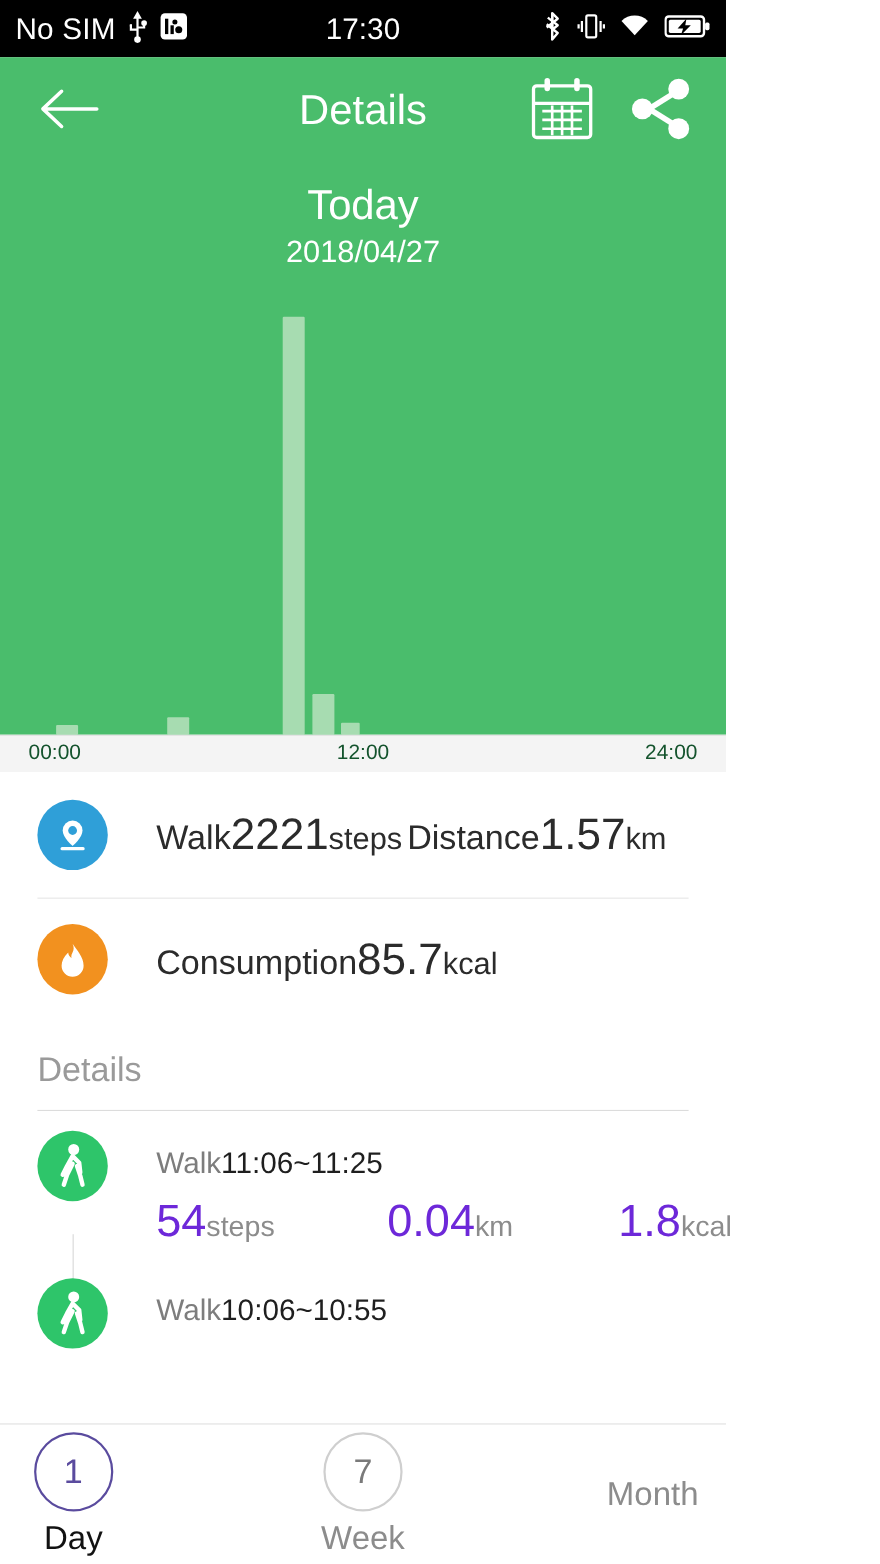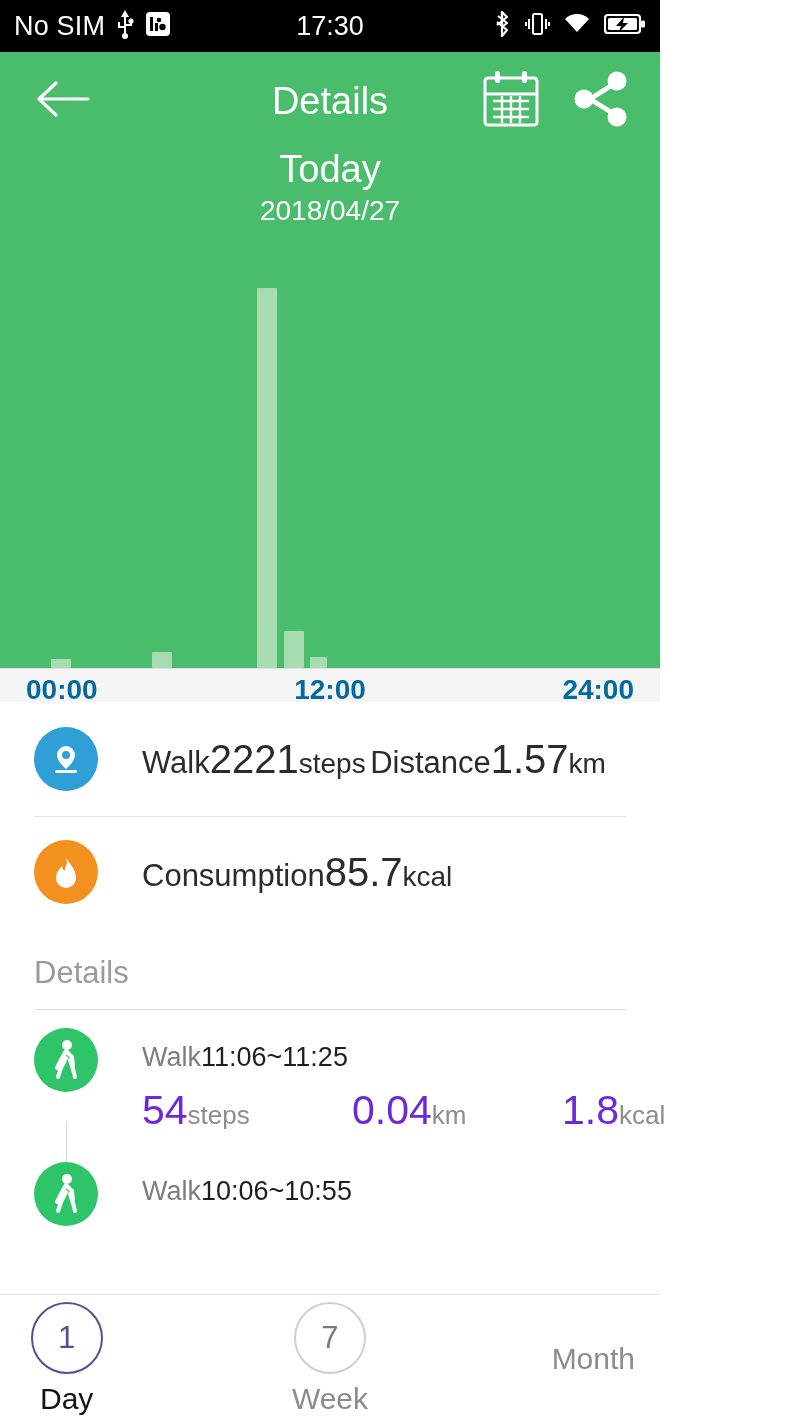--- a/index.html
+++ b/index.html
@@ -38,39 +38,39 @@
     height: 98px; display: flex; align-items: center;
     padding: 0 28px; position: relative;
   }
   .back { width: 70px; height: 70px; display: flex; align-items: center; justify-content: center; }
   .appbar-title {
     position: absolute; left: 0; right: 0; text-align: center;
     font-size: 38px; color: #ffffff; font-weight: 400; pointer-events: none;
   }
   .appbar-actions { margin-left: auto; display: flex; align-items: center; gap: 28px; position: relative; z-index: 3; }
 
-  .daylabel { text-align: center; color: #ffffff; }
+  .daylabel { text-align: center; color: #ffffff; margin-top: 18px; }
   .daylabel .d1 { font-size: 38px; line-height: 1.05; }
   .daylabel .d2 { font-size: 28px; line-height: 1.35; margin-top: 2px; }
 
   
   .chart {
     position: absolute; left: 0; right: 0;
     bottom: 0; height: 400px;
   }
   .bar {
     position: absolute; bottom: 0;
     background: #a7dcb1; border-radius: 1px;
   }
   .axis {
     position: absolute; top: 668px; left: 0; right: 0; height: 34px;
     background: #f4f4f4; border-top: 1px solid #e2e2e2;
   }
   .axis span {
-    position: absolute; top: 5px; font-size: 28px; color: #0369a1; font-weight: bold;
+    position: absolute; top: 5px; font-size: 19px; color: #14532d;
   }
   .ax-0   { left: 26px; }
   .ax-12  { left: 50%; transform: translateX(-50%); }
   .ax-24  { right: 26px; }
 
   
   .body { position: absolute; top: 702px; left: 0; right: 0; bottom: 0; background:#fff; }
 
   .statrow { display: flex; align-items: center; padding: 0 34px; height: 110px; }
   .statrow.first { height: 114px; }

